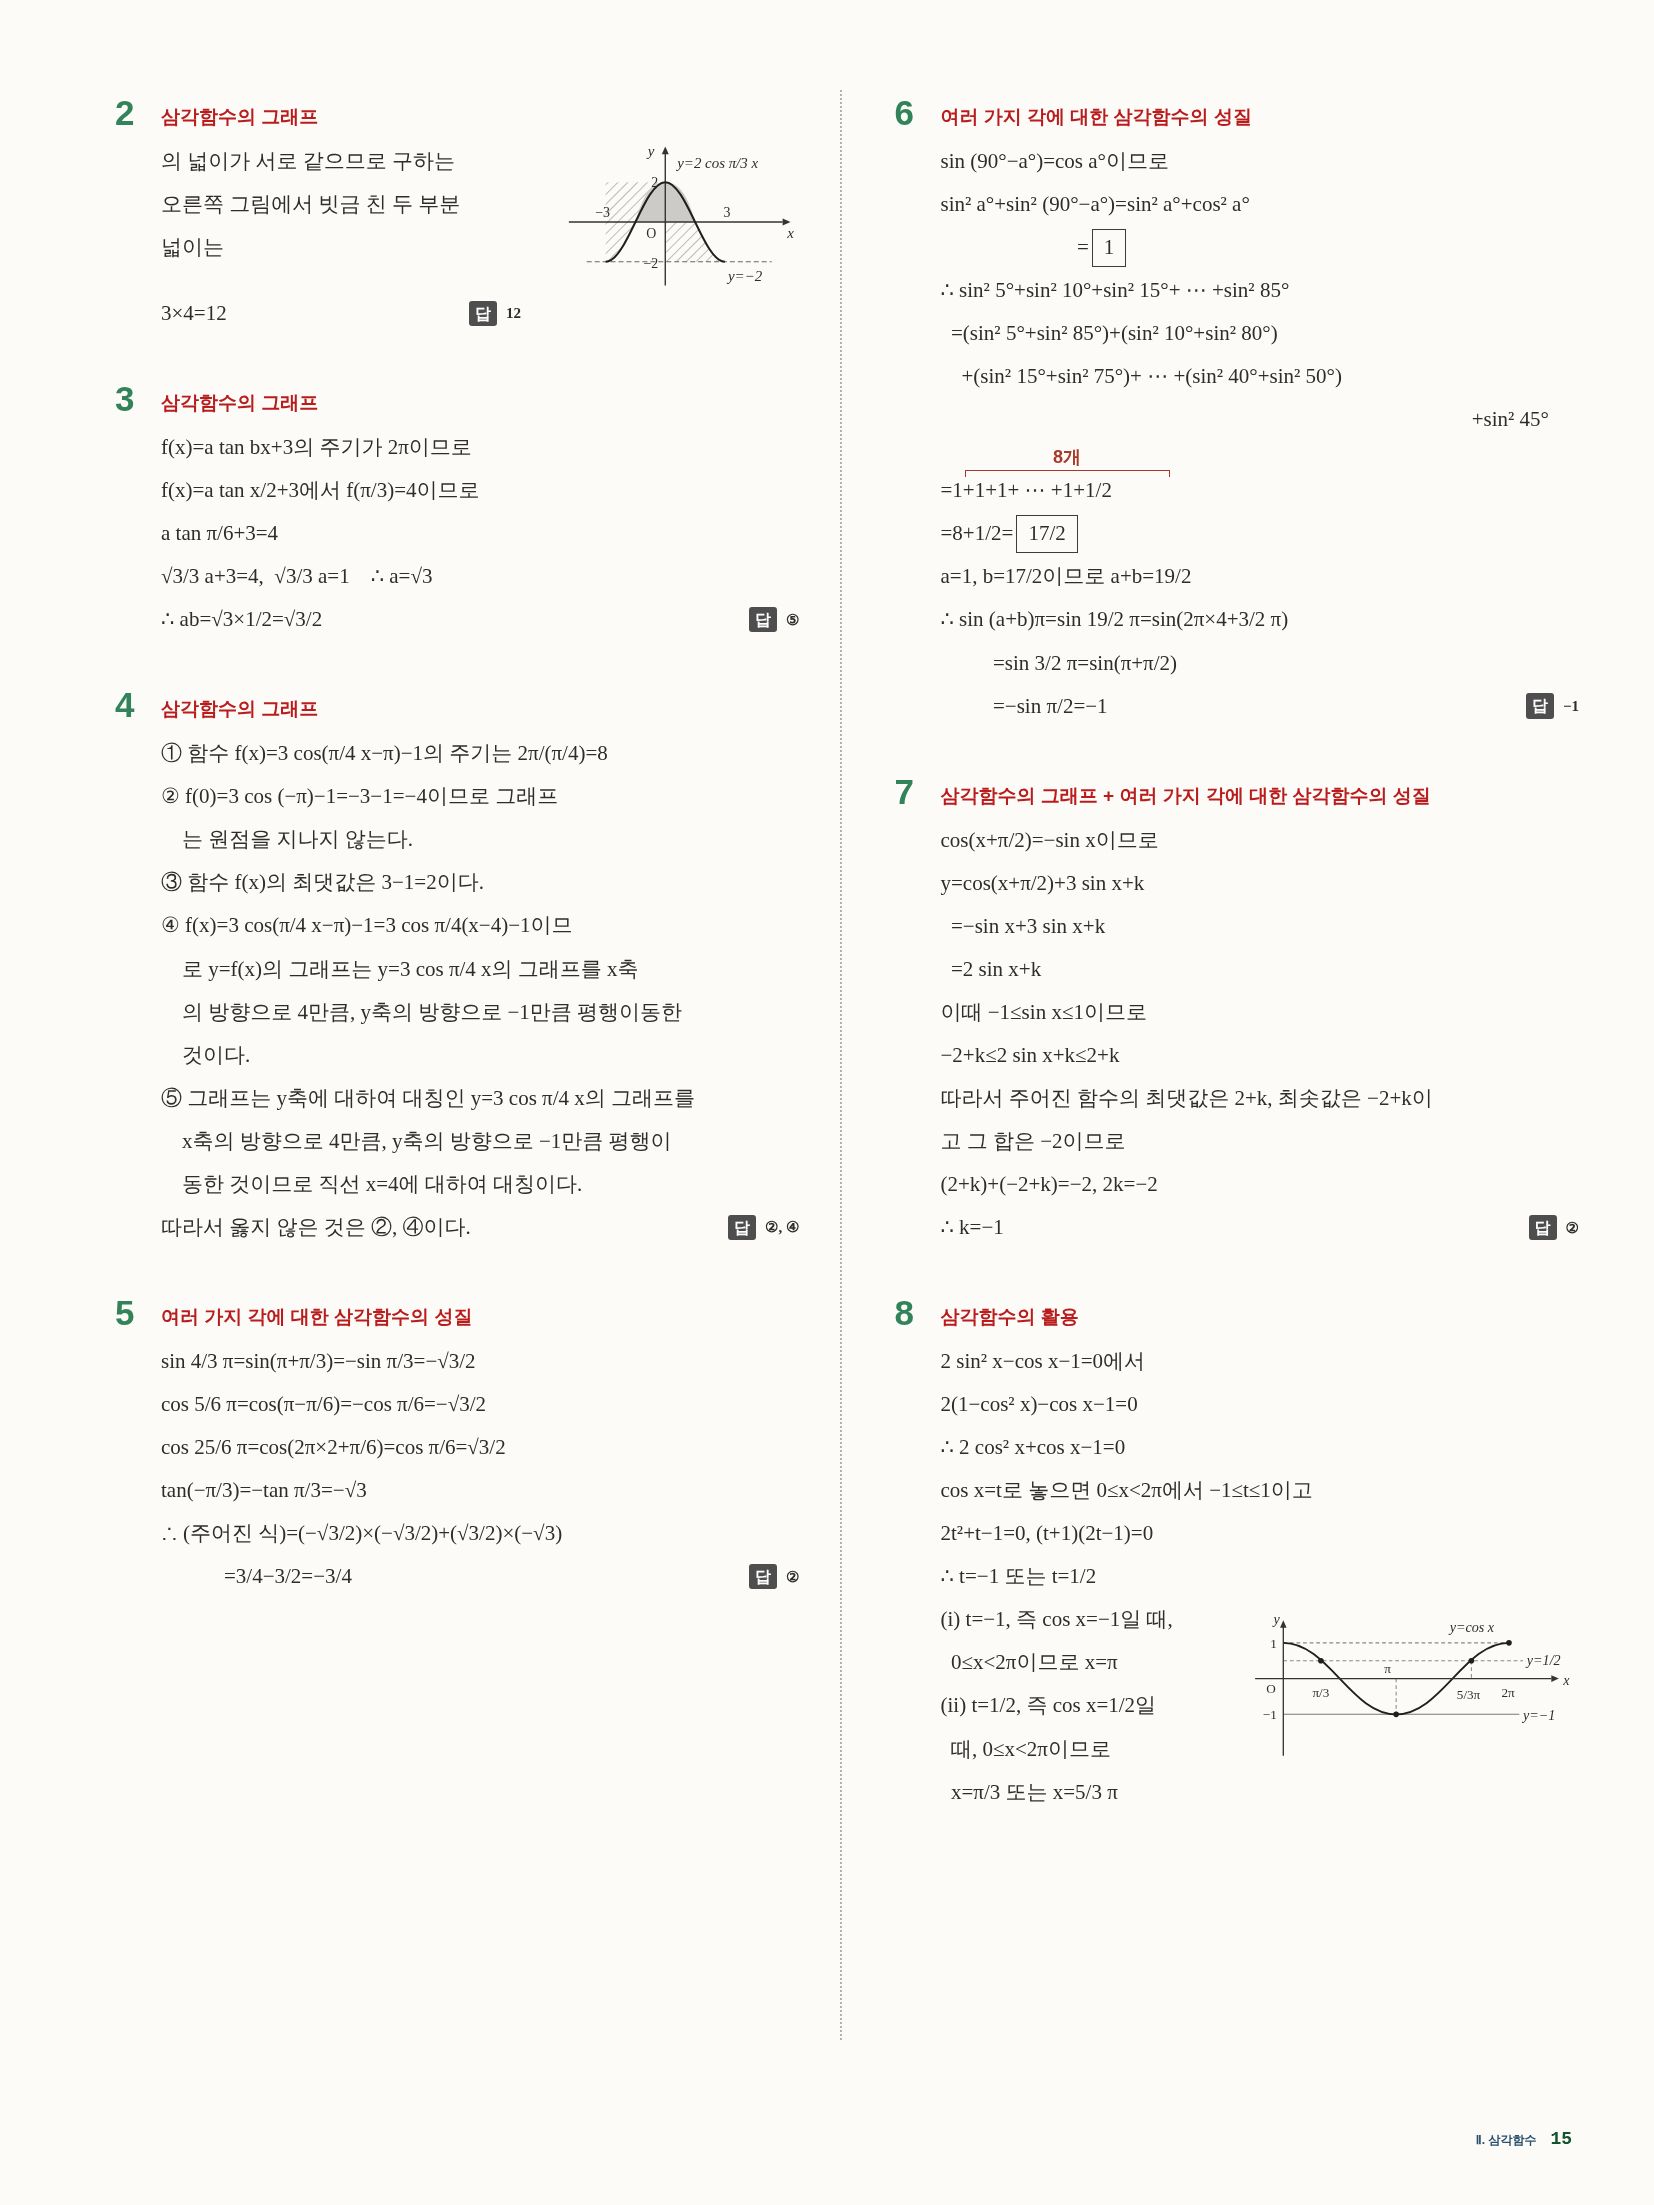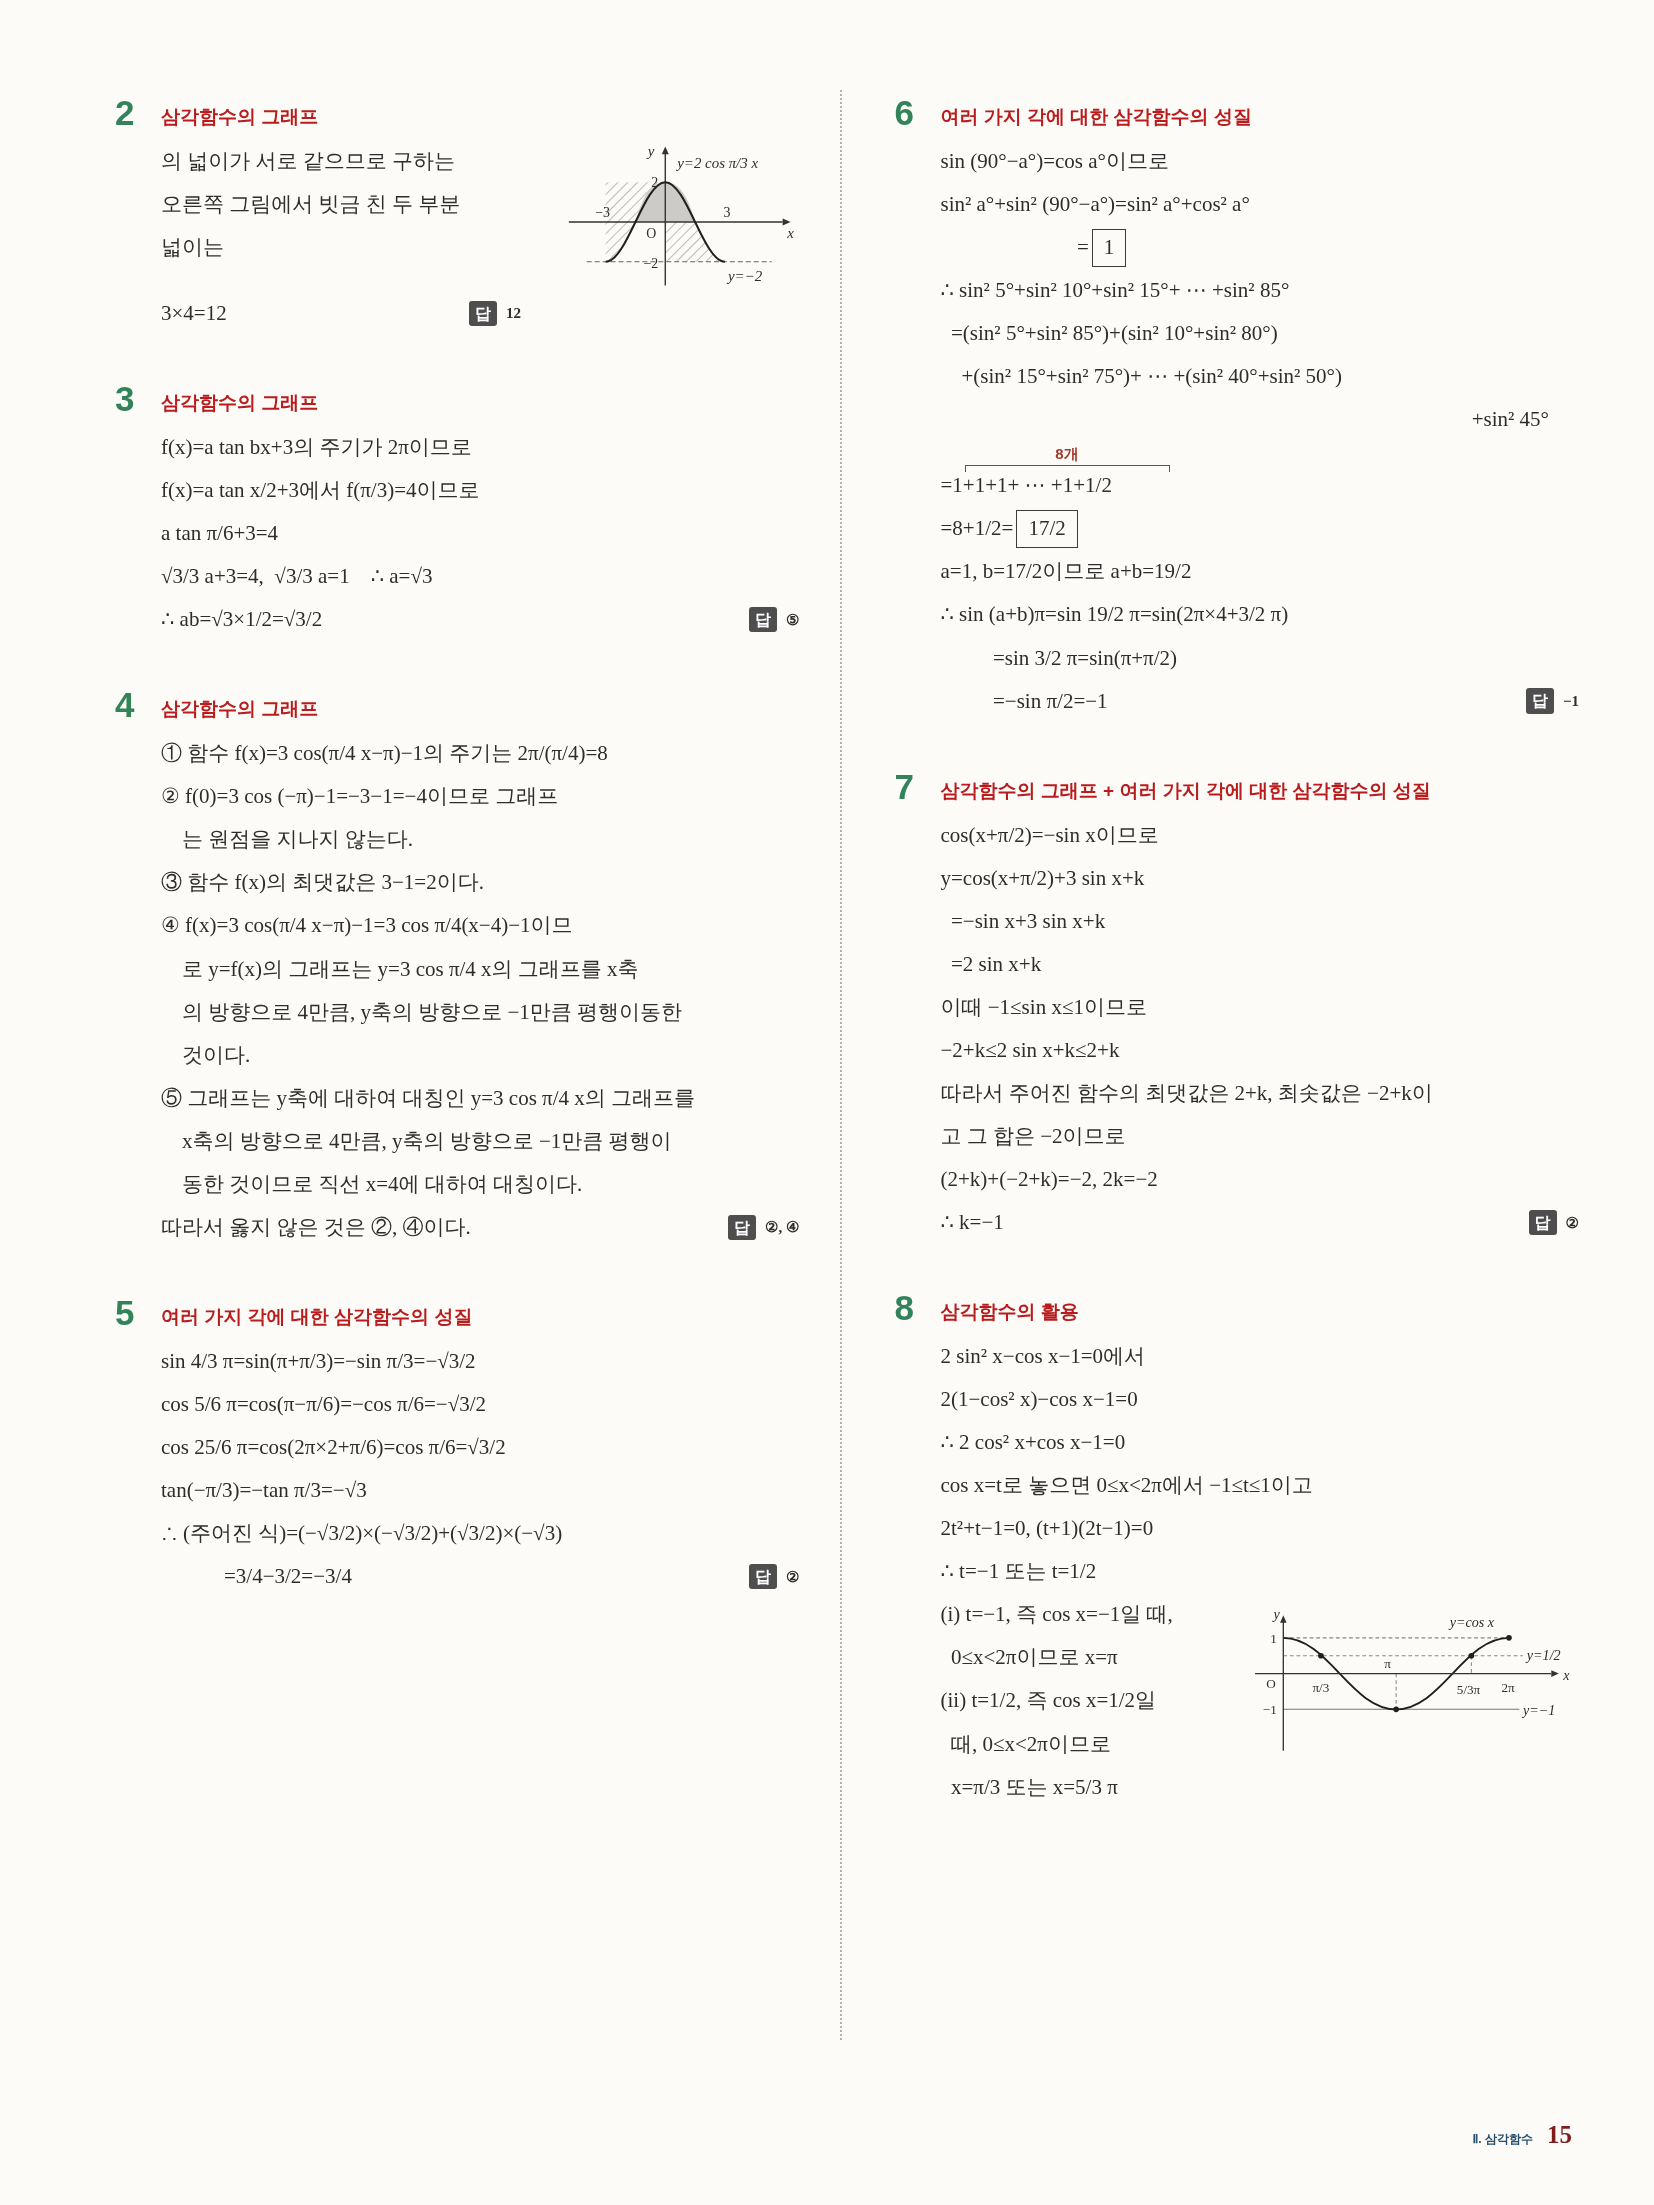--- a/index.html
+++ b/index.html
@@ -20,30 +20,30 @@
   .row2{display:flex;align-items:flex-start;justify-content:space-between}
   .row2 .textcol{width:380px;flex:none}
   .ansrow{display:flex;justify-content:space-between;align-items:center}
   .ansrow.narrow{width:360px}
   .answer{display:flex;align-items:center;gap:9px;flex:none}
   .abadge{background:#4e4e4e;color:#fff;font-family:"Liberation Sans",sans-serif;font-size:16px;font-weight:bold;
           padding:1px 6px;border-radius:3px;line-height:1.45}
   .aval{font-weight:bold;font-size:15px}
   .boxed{display:inline-block;border:1.6px solid #3c3c3c;padding:1px 11px;margin:0 3px;line-height:1.6}
   .obrace{width:205px;margin:4px 0 -8px 24px;text-align:center;color:#a8382b}
-  .obrace-label{font-family:"Liberation Sans",sans-serif;font-size:15px;font-weight:bold;margin-bottom:1px}
+  .obrace-label{font-family:"Liberation Sans",sans-serif;font-size:18px;font-weight:bold;margin-bottom:1px}
   .obrace-bar{height:7px;border-top:1.6px solid #a8382b;border-left:1.6px solid #a8382b;border-right:1.6px solid #a8382b}
   .row8{display:flex;justify-content:flex-start;align-items:flex-start}
   .cases{width:300px;flex:none}
   .g8{margin-top:10px}
   svg text{font-family:"Liberation Serif",serif;fill:#2d2d2d}
   .it{font-style:italic}
   .footer{position:absolute;right:82px;bottom:56px;display:flex;align-items:baseline;gap:14px}
   .fchapter{font-family:"Liberation Sans",sans-serif;font-size:12px;font-weight:bold;color:#28506e}
-  .fpage{font-family:Liberation Serif, serif;font-size:25px;font-weight:bold;color:#7f1d1d}
+  .fpage{font-family:Liberation Mono, monospace;font-size:18px;font-weight:bold;color:#14532d}
 </style>
 </head>
 <body>
 
 <div class="page">
   <div class="columns">
     <div class="divider"></div>
 
     <div class="col">
 

